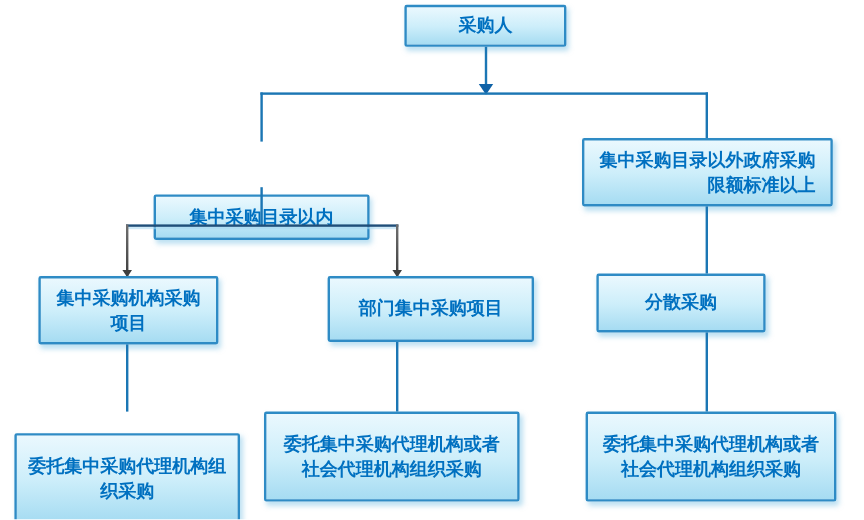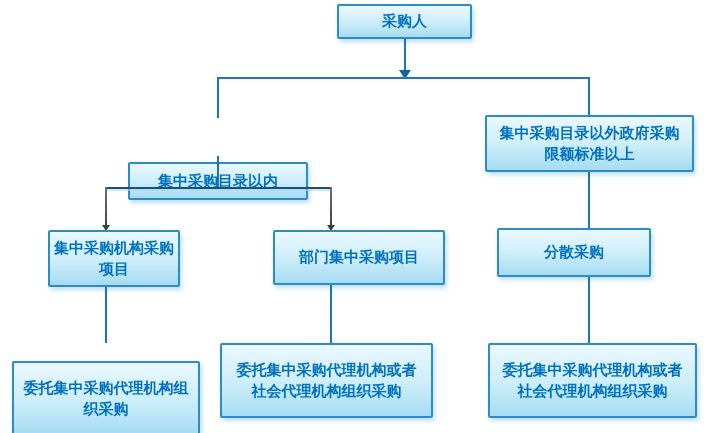--- a/index.html
+++ b/index.html
@@ -41,38 +41,38 @@
   <div class="node" style="left:337px;top:4px;width:135px;height:35px;">采购人</div>
 
   <div class="vline" style="left:404px;top:39px;height:32px;"></div>
   <div class="arrow-down" style="left:399px;top:70px;"></div>
   <div class="hline" style="left:217px;top:77px;width:373px;"></div>
   <div class="vline" style="left:217px;top:77px;height:41px;"></div>
   <div class="vline" style="left:588px;top:77px;height:38px;"></div>
 
   <div class="node" style="left:128px;top:118px;width:180px;height:38px;margin-top:44px;">集中采购目录以内</div>
 
-  <div class="node" style="left:485px;top:115px;width:209px;height:57px;">集中采购目录以外政府采购
+  <div class="node" style="left:485px;top:115px;width:209px;height:57px;text-align:right;">集中采购目录以外政府采购
 限额标准以上</div>
 
   <div class="vline" style="left:217px;top:156px;height:32px;"></div>
   <div class="hdark" style="left:105px;top:187px;width:227px;"></div>
   <div class="vdark" style="left:105px;top:187px;height:43px;"></div>
   <div class="vdark" style="left:330px;top:187px;height:43px;"></div>
   <div class="arrow-down small" style="left:102px;top:225px;"></div>
   <div class="arrow-down small" style="left:327px;top:225px;"></div>
 
   <div class="vline" style="left:588px;top:172px;height:56px;"></div>
 
-  <div class="node" style="left:48px;top:230px;width:132px;height:57px;">集中采购机构采购
+  <div class="node" style="left:32px;top:230px;width:150px;height:57px;">集中采购机构采购
 项目</div>
 
   <div class="node" style="left:245px;top:230px;width:172px;height:55px;margin-left:28px;">部门集中采购项目</div>
 
-  <div class="node" style="left:497px;top:228px;width:154px;height:49px;">分散采购</div>
+  <div class="node" style="left:497px;top:228px;width:141px;height:49px;">分散采购</div>
 
   <div class="vline" style="left:105px;top:287px;height:56px;"></div>
   <div class="vline" style="left:330px;top:285px;height:58px;"></div>
   <div class="vline" style="left:588px;top:277px;height:66px;"></div>
 
   <div class="node" style="left:12px;top:361px;width:188px;height:75px;">委托集中采购代理机构组
 织采购</div>
 
   <div class="node" style="left:220px;top:343px;width:213px;height:75px;">委托集中采购代理机构或者
 社会代理机构组织采购</div>

